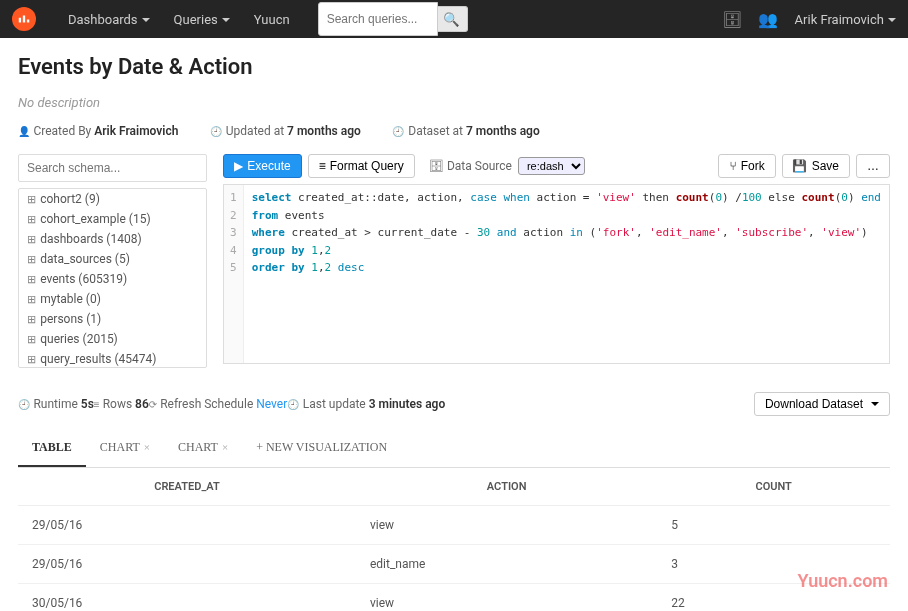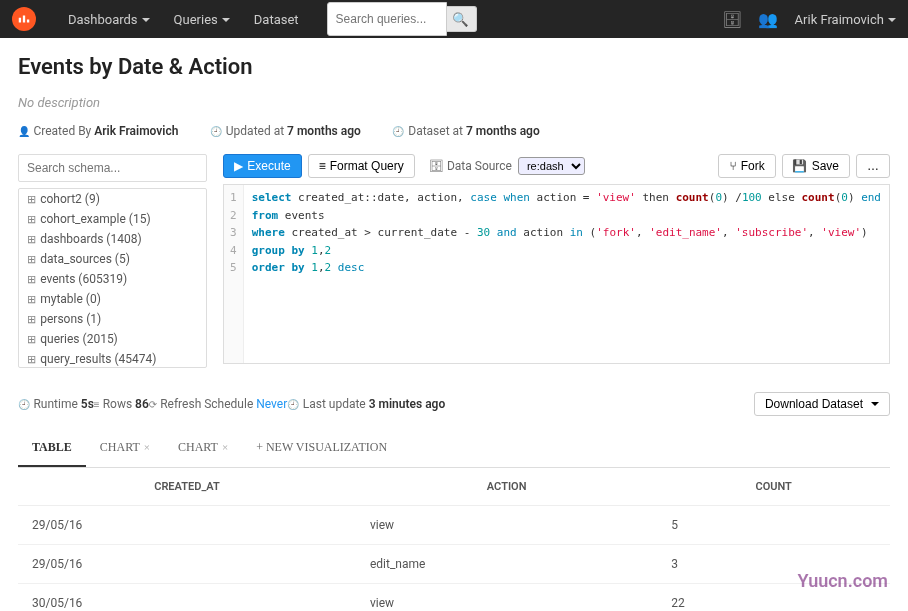--- a/index.html
+++ b/index.html
@@ -55,36 +55,36 @@
 
 .tabs { display: flex; border-bottom: 1px solid #ddd; margin-top: 14px; gap: 0; font-family: Liberation Serif, serif; }
 .tab { padding: 10px 14px; font-size: 12px; color: #666; cursor: pointer; border-bottom: 2px solid transparent; }
 .tab.active { color: #333; font-weight: 600; border-bottom-color: #333; }
 .tab-close { color: #aaa; margin-left: 4px; font-size: 11px; }
 
 .data-table { width: 100%; border-collapse: collapse; margin-top: 0; }
 .data-table th { text-align: center; padding: 12px 14px; font-size: 11px; font-weight: 600; color: #555; border-bottom: 1px solid #eee; }
 .data-table td { padding: 12px 14px; font-size: 12px; color: #555; border-bottom: 1px solid #f0f0f0; }
 
-.watermark { position: fixed; bottom: 20px; right: 20px; font-size: 18px; font-weight: 600; color: #701a75; opacity: 0.6; }
+.watermark { position: fixed; bottom: 20px; right: 20px; font-size: 18px; font-weight: 600; color: #ef4444; opacity: 0.6; }
 .mini-icon { font-size: 10px; color: #888; }
 </style>
 </head>
 <body>
 
 <div class="navbar">
   <div class="logo">
     <svg viewBox="0 0 24 24">
         <path d="M3 18h4v-8H3v8zm7 0h4V6h-4v12zm7 0h4v-5h-4v5z"></path>
       </svg>
   </div>
   <div class="nav-links">
     <a class="nav-link"><span>Dashboards</span><span class="caret"></span></a>
     <a class="nav-link"><span>Queries</span><span class="caret"></span></a>
-    <a class="nav-link">Dataset</a>
+    <a class="nav-link">Yuucn</a>
   </div>
   <input class="search-box" placeholder="Search queries..." style="">
   <button class="search-btn"><span>🔍</span></button>
   <div class="nav-right">
     <span class="nav-icon">🗄</span>
     <span class="nav-icon">👥</span>
     <span class="nav-user"><span>Arik Fraimovich</span><span class="caret"></span></span>
   </div>
 </div>
 

